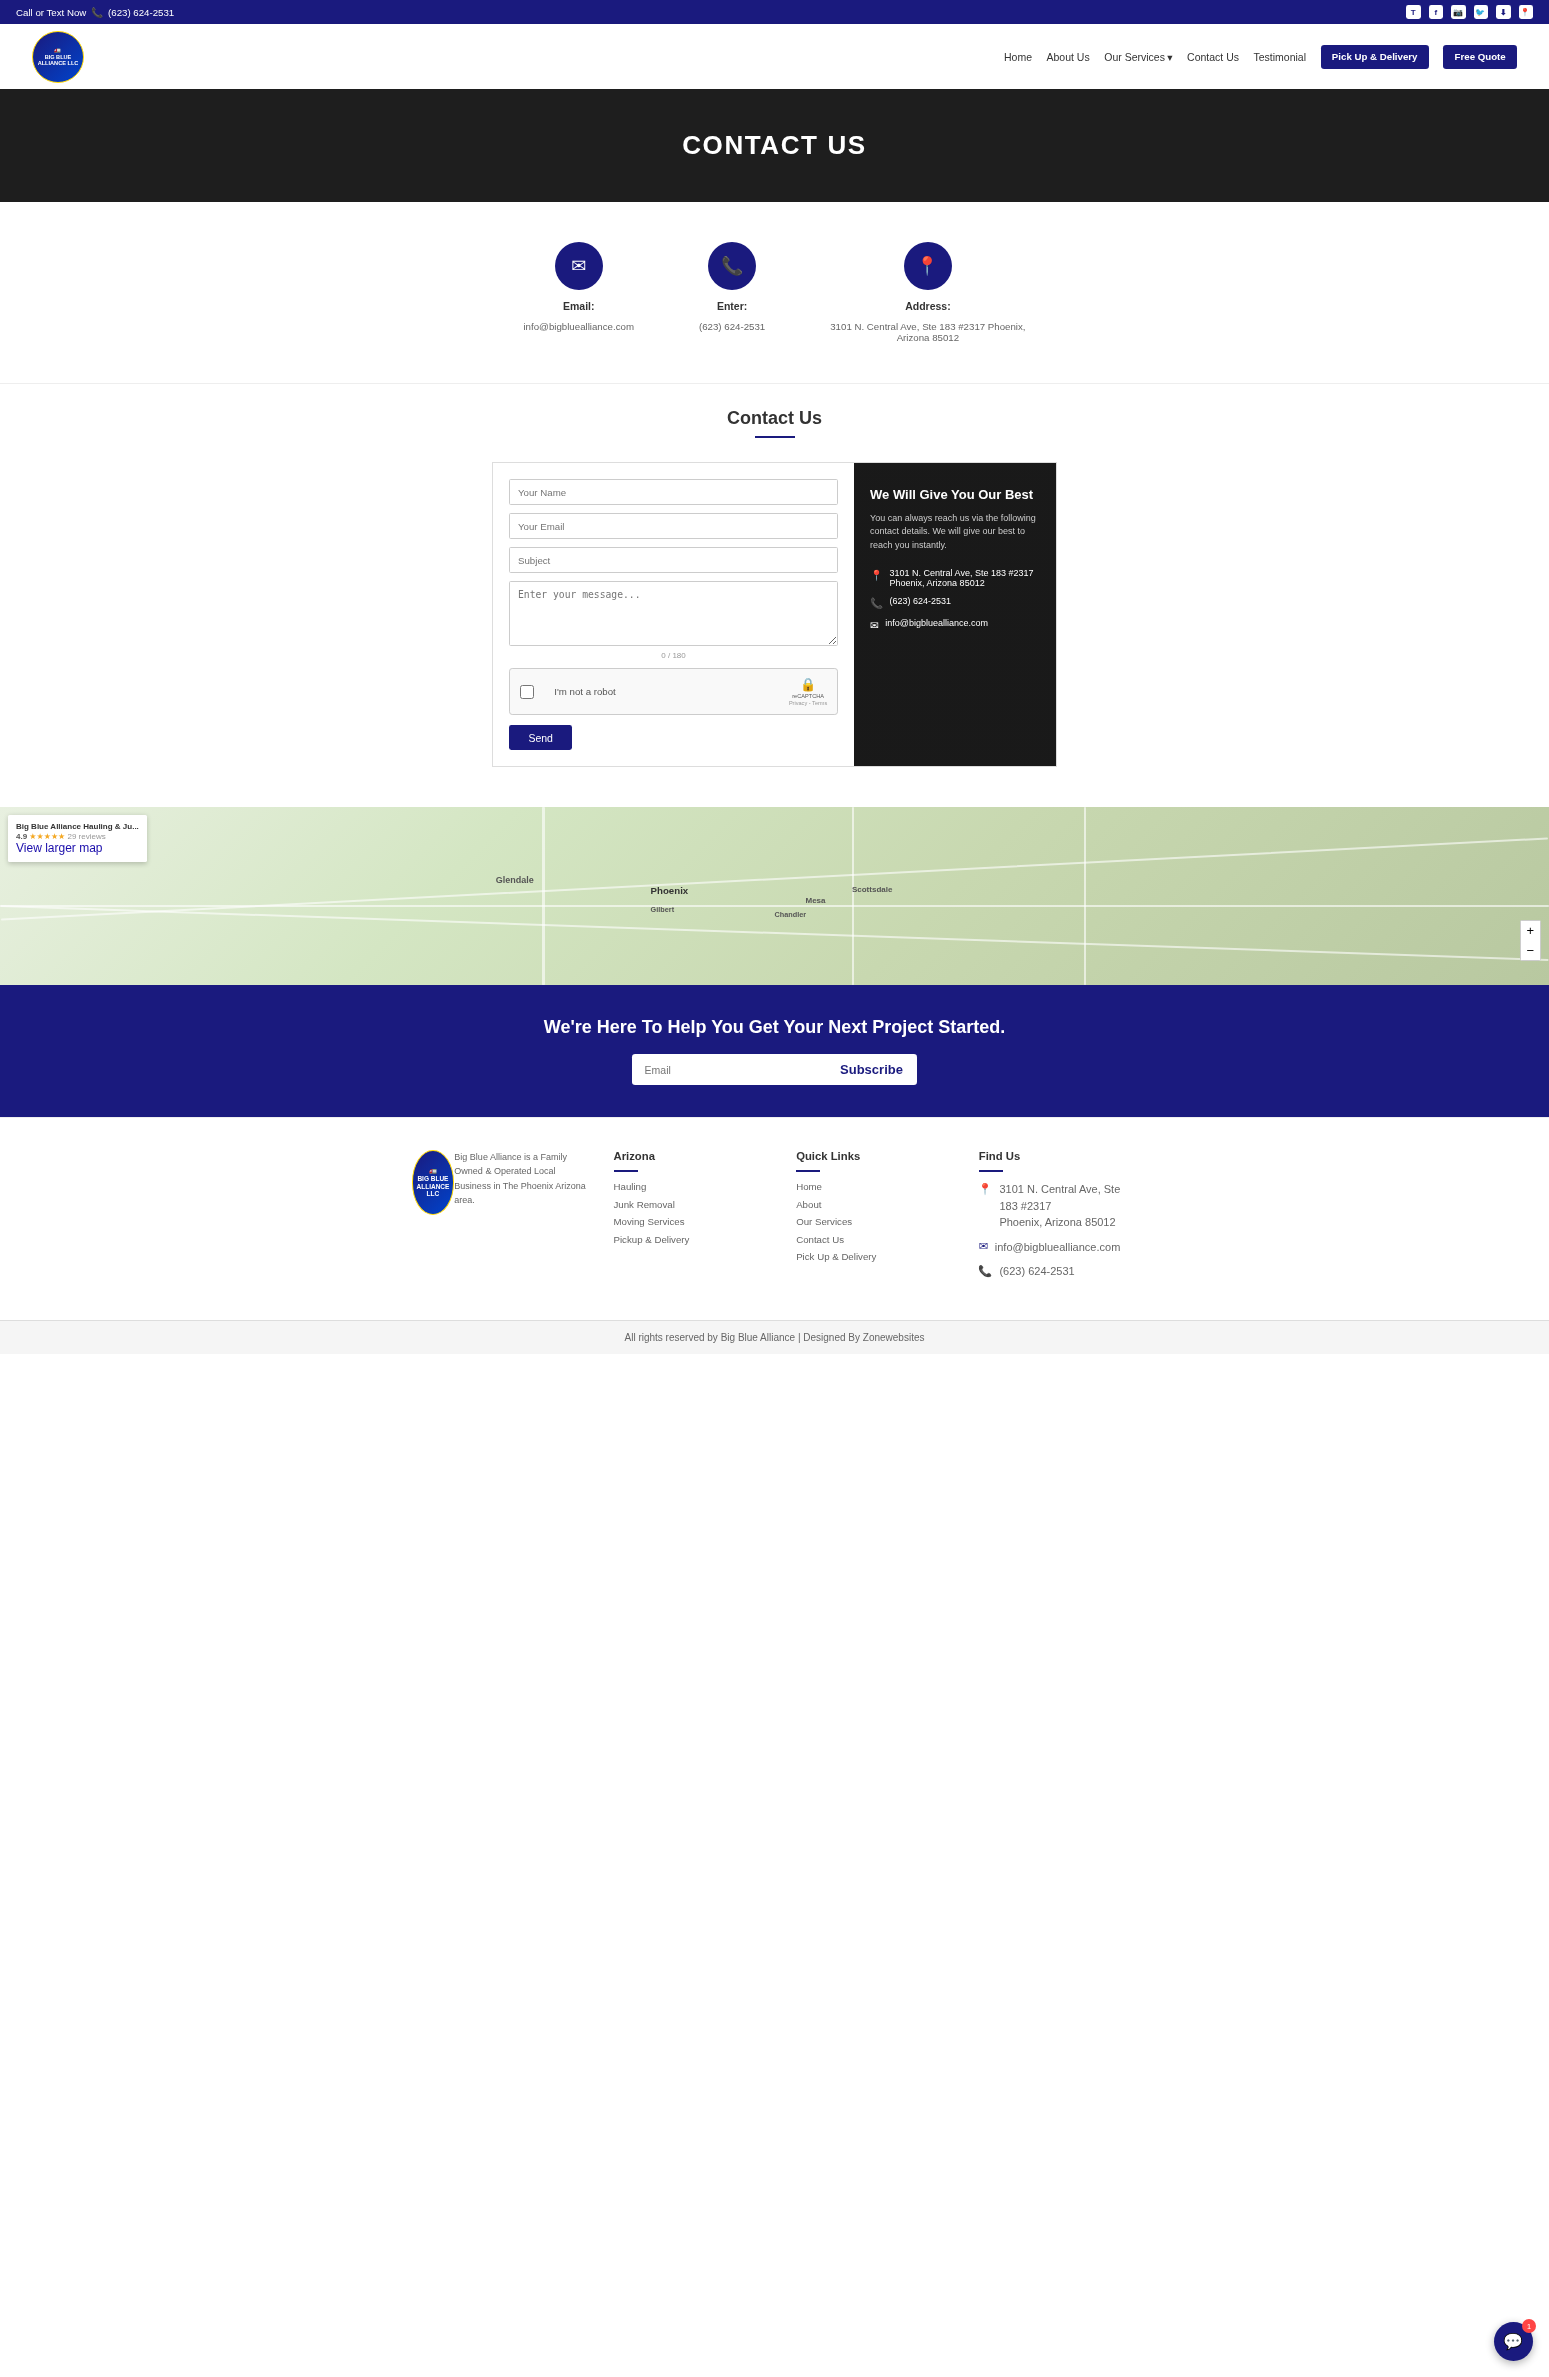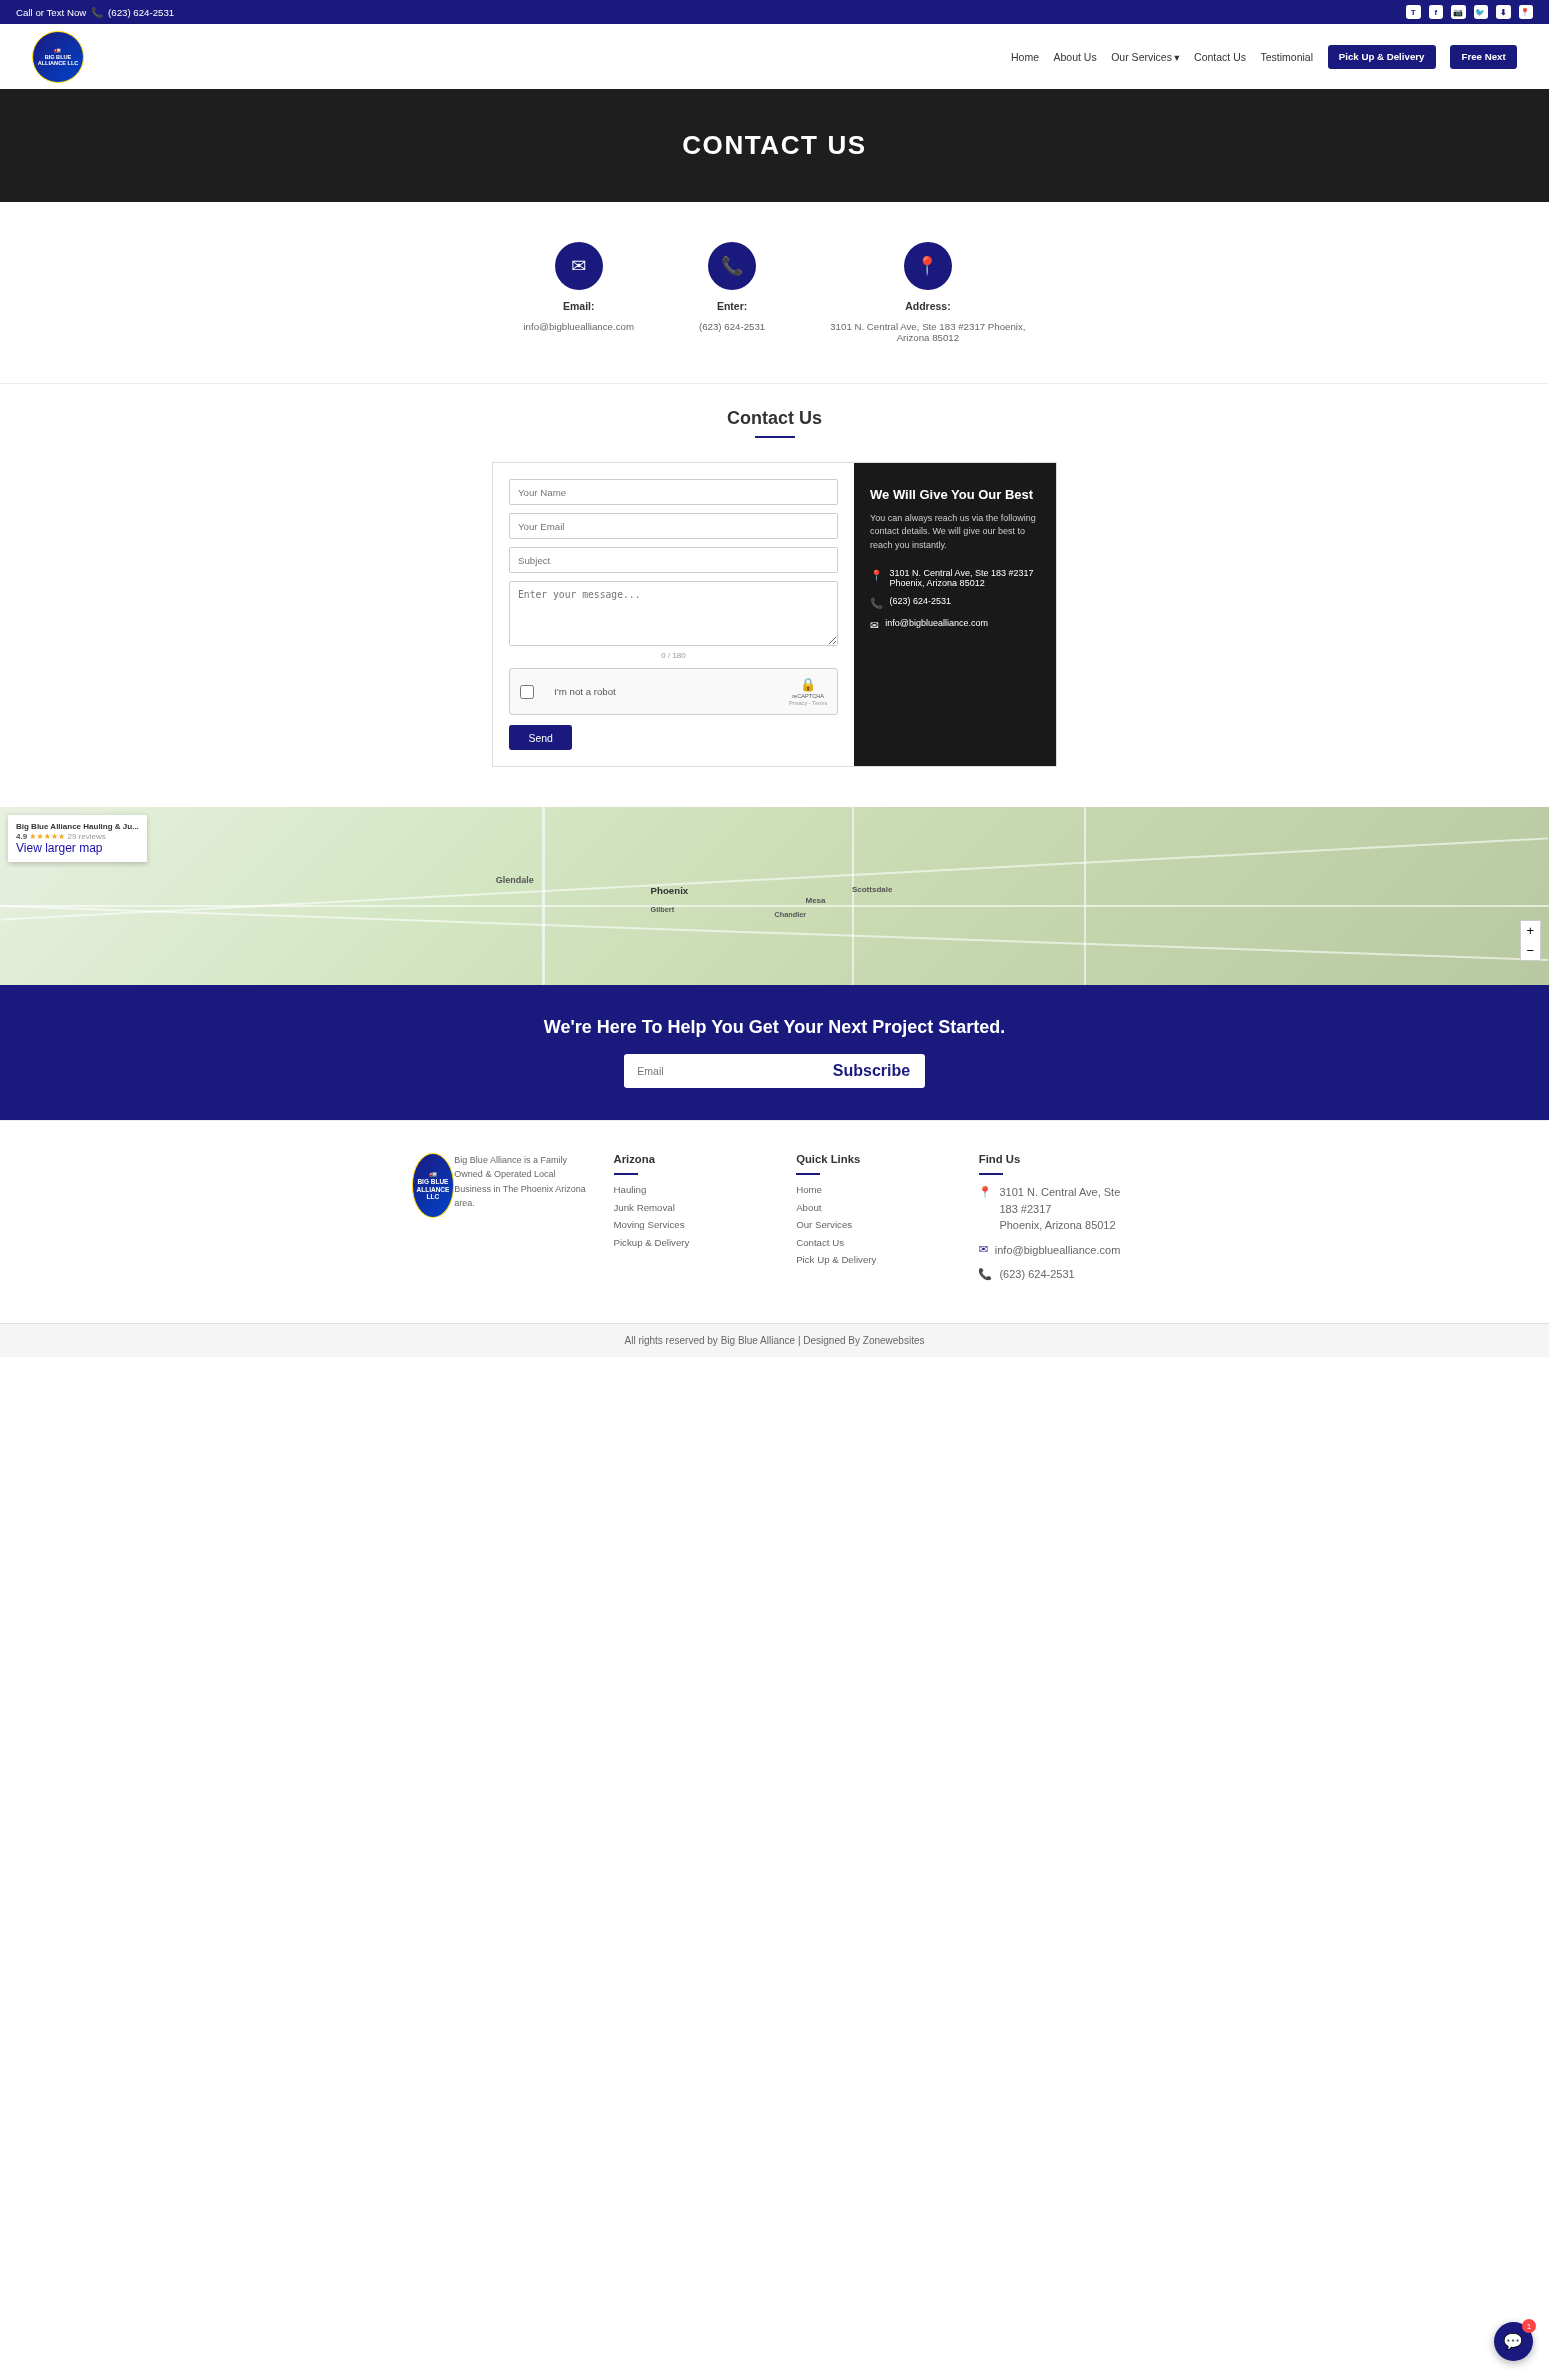--- a/index.html
+++ b/index.html
@@ -180,21 +180,21 @@
     }
     .cta-title { font-size: 18px; font-weight: bold; margin-bottom: 16px; }
     .cta-form { display: flex; justify-content: center; gap: 0; }
     .cta-input {
       padding: 8px 13px; border: none; border-radius: 3.2px 0 0 3.2px;
       font-size: 10.5px; width: 194px; outline: none;
     }
     .cta-btn {
       padding: 8px 14.5px; background: #fff; color: #1a1a7e;
       border: none; border-radius: 0 3.2px 3.2px 0;
-      font-size: 16px; font-weight: bold; cursor: pointer;
+      font-size: 13px; font-weight: bold; cursor: pointer;
     }
 
     
     .footer {
       background: #fff;
       padding: 32px;
       border-top: 0.8px solid #eee;
     }
     .footer-grid {
       display: grid;
@@ -280,21 +280,21 @@
   <div class="nav-links">
     <a class="nav-link">Home</a>
     <a class="nav-link">About Us</a>
     <a class="nav-link nav-dropdown">
       <span>Our Services</span>
       <span>▾</span>
     </a>
     <a class="nav-link">Contact Us</a>
     <a class="nav-link">Testimonial</a>
     <button class="nav-btn nav-btn-primary">Pick Up &amp; Delivery</button>
-    <button class="nav-btn nav-btn-outline">Free Next</button>
+    <button class="nav-btn nav-btn-outline">Free Quote</button>
   </div>
 </nav>
 
 <div class="hero-banner">
   <h1 class="hero-title">CONTACT US</h1>
 </div>
 
 <div class="contact-info-section">
 
   <div class="contact-info-item">

